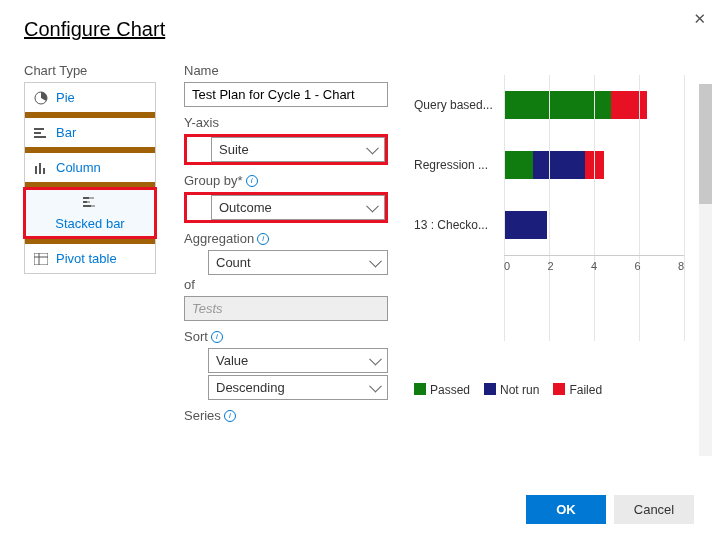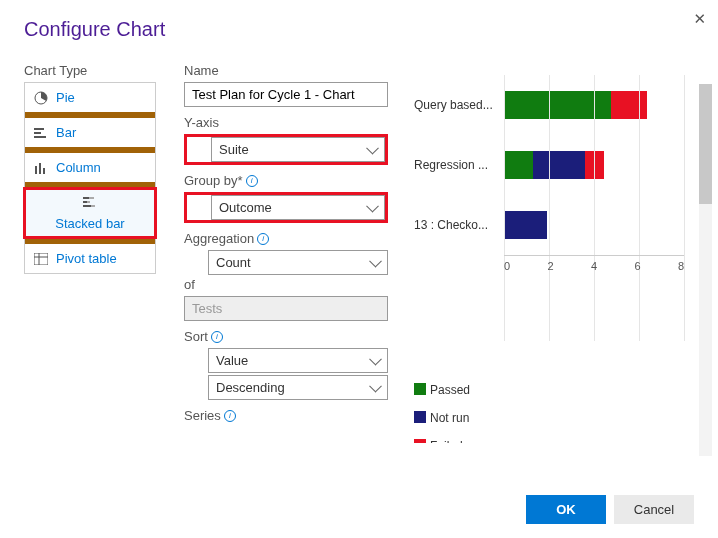--- a/index.html
+++ b/index.html
@@ -1,53 +1,53 @@
 <!DOCTYPE html>
 <html><head>
   <meta charset="utf-8">
   <style>
     * { box-sizing: border-box; margin: 0; padding: 0; }
     body { font-family: "Segoe UI", Arial, sans-serif; font-size: 13px; color: #333; background: #fff; }
     .dialog { width: 718px; height: 538px; position: relative; padding: 18px 24px 60px 24px; }
     .close { position: absolute; top: 10px; right: 12px; font-size: 15px; color: #555; cursor: pointer; }
-    h1 { font-size: 20px; font-weight: 400; color: #4c1d95; margin-bottom: 22px; }
+    h1 { font-size: 20px; font-weight: 400; color: #000000; margin-bottom: 22px; text-decoration: underline; }
     .body { display: flex; gap: 20px; height: 380px; }
     .col-type { width: 132px; }
     .label { font-size: 13px; color: #555; margin-bottom: 4px; display: flex; align-items: center; gap: 3px; }
     .info { width: 12px; height: 12px; border-radius: 50%; border: 1px solid #0078d4; color: #0078d4; font-size: 8px; display: inline-flex; align-items: center; justify-content: center; font-style: italic; }
     .type-list { border: 1px solid #ccc; margin-top: 4px; }
     .type-item { padding: 7px 8px; display: flex; align-items: center; gap: 8px; color: #0078d4; cursor: pointer; border-bottom: 6px solid #a16207; }
     .type-item:last-child { border-bottom: none; }
     .type-item.sel { background: #f3f9fd; flex-direction: column; }
     .type-item .ticon { width: 15px; height: 13px; display: inline-flex; align-items: center; justify-content: center; }
     .hl-red { border: 3px solid #e81123 !important; }
     .type-hl { position: relative; }
     .type-hl::after { content: ""; position: absolute; left: -2px; right: -2px; top: -1px; bottom: -1px; border: 3px solid #e81123; pointer-events: none; }
 
     .col-fields { width: 210px; padding-right: 6px; margin-left: 8px; }
     .field { margin-bottom: 8px; }
     .text-in, .select { width: 100%; border: 1px solid #999; padding: 4px 22px 4px 7px; font-size: 13px; font-family: inherit; background: #fff; position: relative; }
     .select-wrap { position: relative; padding-left: 24px; }
     .select-wrap::after { content: ""; position: absolute; right: 8px; top: 50%; width: 8px; height: 8px; border-right: 1px solid #666; border-bottom: 1px solid #666; transform: translateY(-70%) rotate(45deg); pointer-events: none; }
-    .text-in[disabled] { background: #eee; color: #999; }
+    .text-in[disabled] { background: #eee; color: #999; font-style: italic; }
 
     .col-chart { flex: 1; position: relative; overflow: hidden; }
     .plot { position: absolute; left: 0; top: 12px; right: 10px; height: 290px; }
     .row { display: flex; align-items: center; height: 60px; }
     .row .lbl { width: 90px; font-size: 12px; color: #333; text-align: left; padding-right: 4px; white-space: nowrap; overflow: hidden; text-overflow: ellipsis; }
     .row .bars { display: flex; align-items: center; height: 28px; }
     .seg { height: 28px; }
     .c-pass { background: #107c10; }
     .c-not  { background: #1b1e7a; }
     .c-fail { background: #e81123; }
     .axis { position: relative; margin-left: 90px; height: 24px; border-top: 1px solid #ccc; display: flex; justify-content: space-between; font-size: 11px; color: #555; }
     .axis span { position: relative; top: 4px; }
     .grid { position: absolute; left: 90px; top: 0; bottom: 24px; right: 0; pointer-events: none; }
     .gl { position: absolute; top: 0; bottom: 0; border-left: 1px solid #e5e5e5; }
-    .legend { position: absolute; left: 0; top: 320px; display: flex; gap: 14px; font-size: 12px; flex-direction: column; }
+    .legend { position: absolute; left: 0; top: 320px; display: flex; gap: 14px; font-size: 12px; }
     .legend .sw { width: 12px; height: 12px; display: inline-block; margin-right: 4px; vertical-align: -1px; }
 
     .scroll { position: absolute; right: 6px; top: 84px; width: 13px; height: 372px; background: #f3f3f3; }
     .scroll .thumb { width: 100%; height: 120px; background: #c8c8c8; }
 
     .footer { position: absolute; bottom: 14px; right: 24px; display: flex; gap: 8px; }
     .btn { padding: 7px 10px; font-size: 13px; border: none; cursor: pointer; min-width: 80px; }
     .btn-primary { background: #0078d4; color: #fff; font-weight: 600; }
     .btn-secondary { background: #eaeaea; color: #333; }
   </style>

